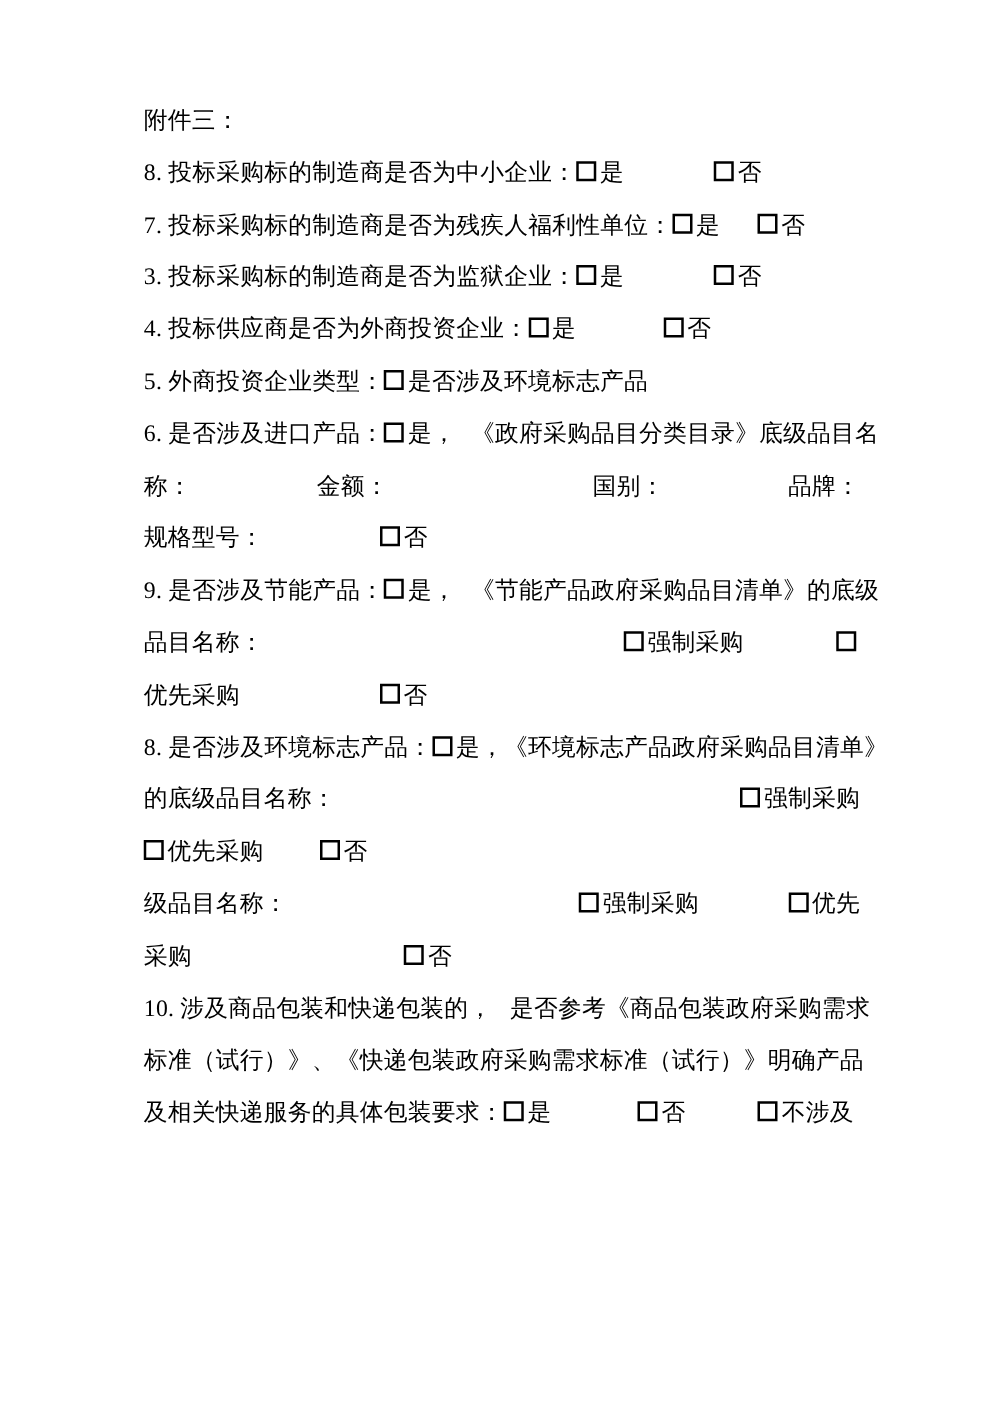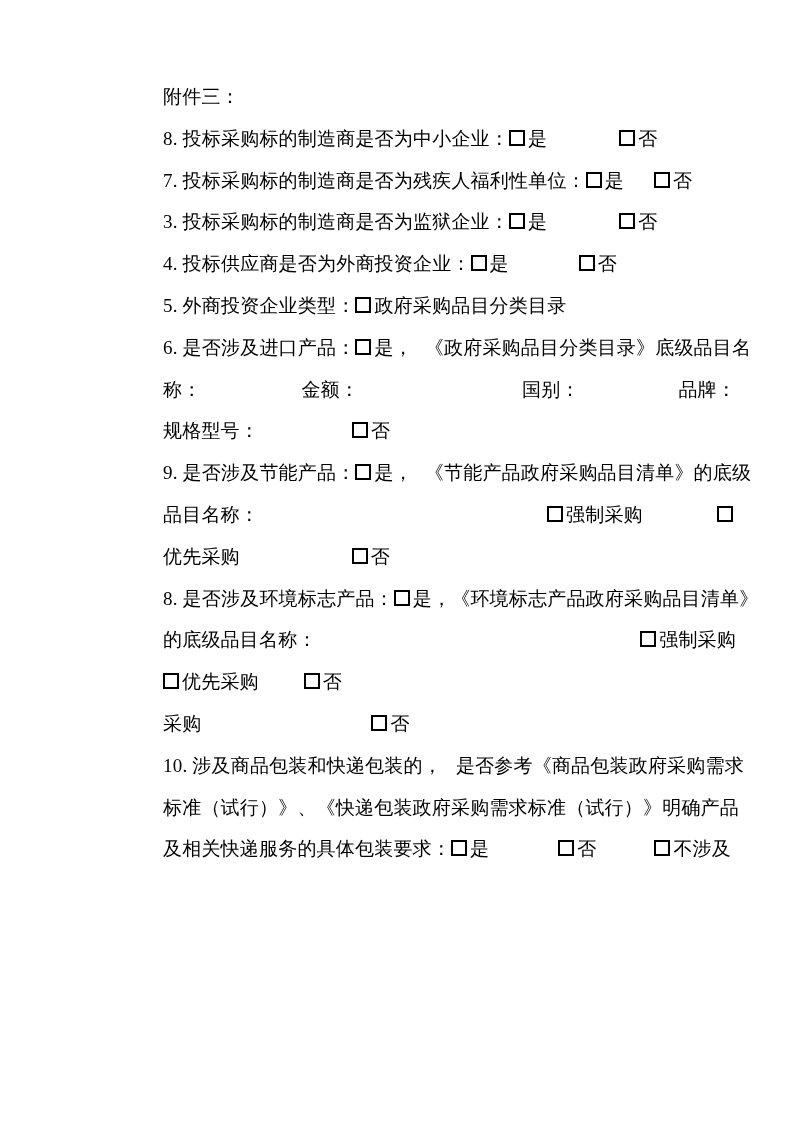--- a/index.html
+++ b/index.html
@@ -14,21 +14,20 @@
     background: #ffffff;
     overflow: hidden;
     font-family: "Liberation Serif", "DejaVu Serif", serif;
     color: #000000;
   }
   .doc {
     position: absolute;
     left: 115px;
     top: 76px;
     width: 573px;
-    margin-left: 48px;
   }
   .line {
     position: relative;
     height: 41.8px;
     line-height: 41.8px;
     font-size: 19px;
     white-space: pre;
     letter-spacing: 0.2px;
   }
   .run { white-space: pre; }
@@ -61,38 +60,39 @@
       <div>
         <div class="line"><span class="run">7. 投标采购标的制造商是否为残疾人福利性单位：</span><span class="cb"><span class="box"></span><span class="run">是</span></span><span class="gap" style="width: 30px;"></span><span class="cb"><span class="box"></span><span class="run">否</span></span></div>
       </div>
       <div>
         <div class="line"><span class="run">3. 投标采购标的制造商是否为监狱企业：</span><span class="cb"><span class="box"></span><span class="run">是</span></span><span class="gap" style="width: 72px;"></span><span class="cb"><span class="box"></span><span class="run">否</span></span></div>
       </div>
       <div>
         <div class="line"><span class="run">4. 投标供应商是否为外商投资企业：</span><span class="cb"><span class="box"></span><span class="run">是</span></span><span class="gap" style="width: 70px;"></span><span class="cb"><span class="box"></span><span class="run">否</span></span></div>
       </div>
       <div>
-        <div class="line"><span class="run">5. 外商投资企业类型：</span><span class="cb"><span class="box"></span><span class="run">政府采购品目分类目录</span></span></div>
+        <div class="line"><span class="run">5. 外商投资企业类型：</span><span class="cb"><span class="box"></span><span class="run">是否涉及环境标志产品</span></span></div>
       </div>
       <div>
         <div class="line"><span class="run">6. 是否涉及进口产品：</span><span class="cb"><span class="box"></span><span class="run">是，</span></span><span class="gap" style="width: 12px;"></span><span class="run">《政府采购品目分类目录》底级品目名</span></div>
         <div class="line"><span class="run">称：</span><span class="gap" style="width: 100px;"></span><span class="run">金额：</span><span class="gap" style="width: 163px;"></span><span class="run">国别：</span><span class="run pin">品牌：</span></div>
         <div class="line"><span class="run">规格型号：</span><span class="gap" style="width: 93px;"></span><span class="cb"><span class="box"></span><span class="run">否</span></span></div>
       </div>
       <div>
         <div class="line"><span class="run">9. 是否涉及节能产品：</span><span class="cb"><span class="box"></span><span class="run">是，</span></span><span class="gap" style="width: 12px;"></span><span class="run">《节能产品政府采购品目清单》的底级</span></div>
         <div class="line"><span class="run">品目名称：</span><span class="gap" style="width: 288px;"></span><span class="cb"><span class="box"></span><span class="run">强制采购</span></span><span class="cb pin"><span class="box"></span><span class="run"></span></span></div>
         <div class="line"><span class="run">优先采购</span><span class="gap" style="width: 112px;"></span><span class="cb"><span class="box"></span><span class="run">否</span></span></div>
       </div>
       <div>
         <div class="line"><span class="run">8. 是否涉及环境标志产品：</span><span class="cb"><span class="box"></span><span class="run">是，</span></span><span class="run">《环境标志产品政府采购品目清单》</span></div>
         <div class="line"><span class="run">的底级品目名称：</span><span class="cb pin"><span class="box"></span><span class="run">强制采购</span></span></div>
         <div class="line"><span class="cb"><span class="box"></span><span class="run">优先采购</span></span><span class="gap" style="width: 45px;"></span><span class="cb"><span class="box"></span><span class="run">否</span></span></div>
       </div>
       <div>
+        <div class="line"><span class="run">级品目名称：</span><span class="gap" style="width: 233px;"></span><span class="cb"><span class="box"></span><span class="run">强制采购</span></span><span class="cb pin"><span class="box"></span><span class="run">优先</span></span></div>
         <div class="line"><span class="run">采购</span><span class="gap" style="width: 170px;"></span><span class="cb"><span class="box"></span><span class="run">否</span></span></div>
       </div>
       <div>
         <div class="line"><span class="run">10. 涉及商品包装和快递包装的，</span><span class="gap" style="width: 14px;"></span><span class="run">是否参考《商品包装政府采购需求</span></div>
         <div class="line"><span class="run">标准（试行）》、《快递包装政府采购需求标准（试行）》明确产品</span></div>
         <div class="line"><span class="run">及相关快递服务的具体包装要求：</span><span class="cb"><span class="box"></span><span class="run">是</span></span><span class="gap" style="width: 69px;"></span><span class="cb"><span class="box"></span><span class="run">否</span></span><span class="gap" style="width: 58px;"></span><span class="cb"><span class="box"></span><span class="run">不涉及</span></span></div>
       </div>
     </div>
 </div>
 

